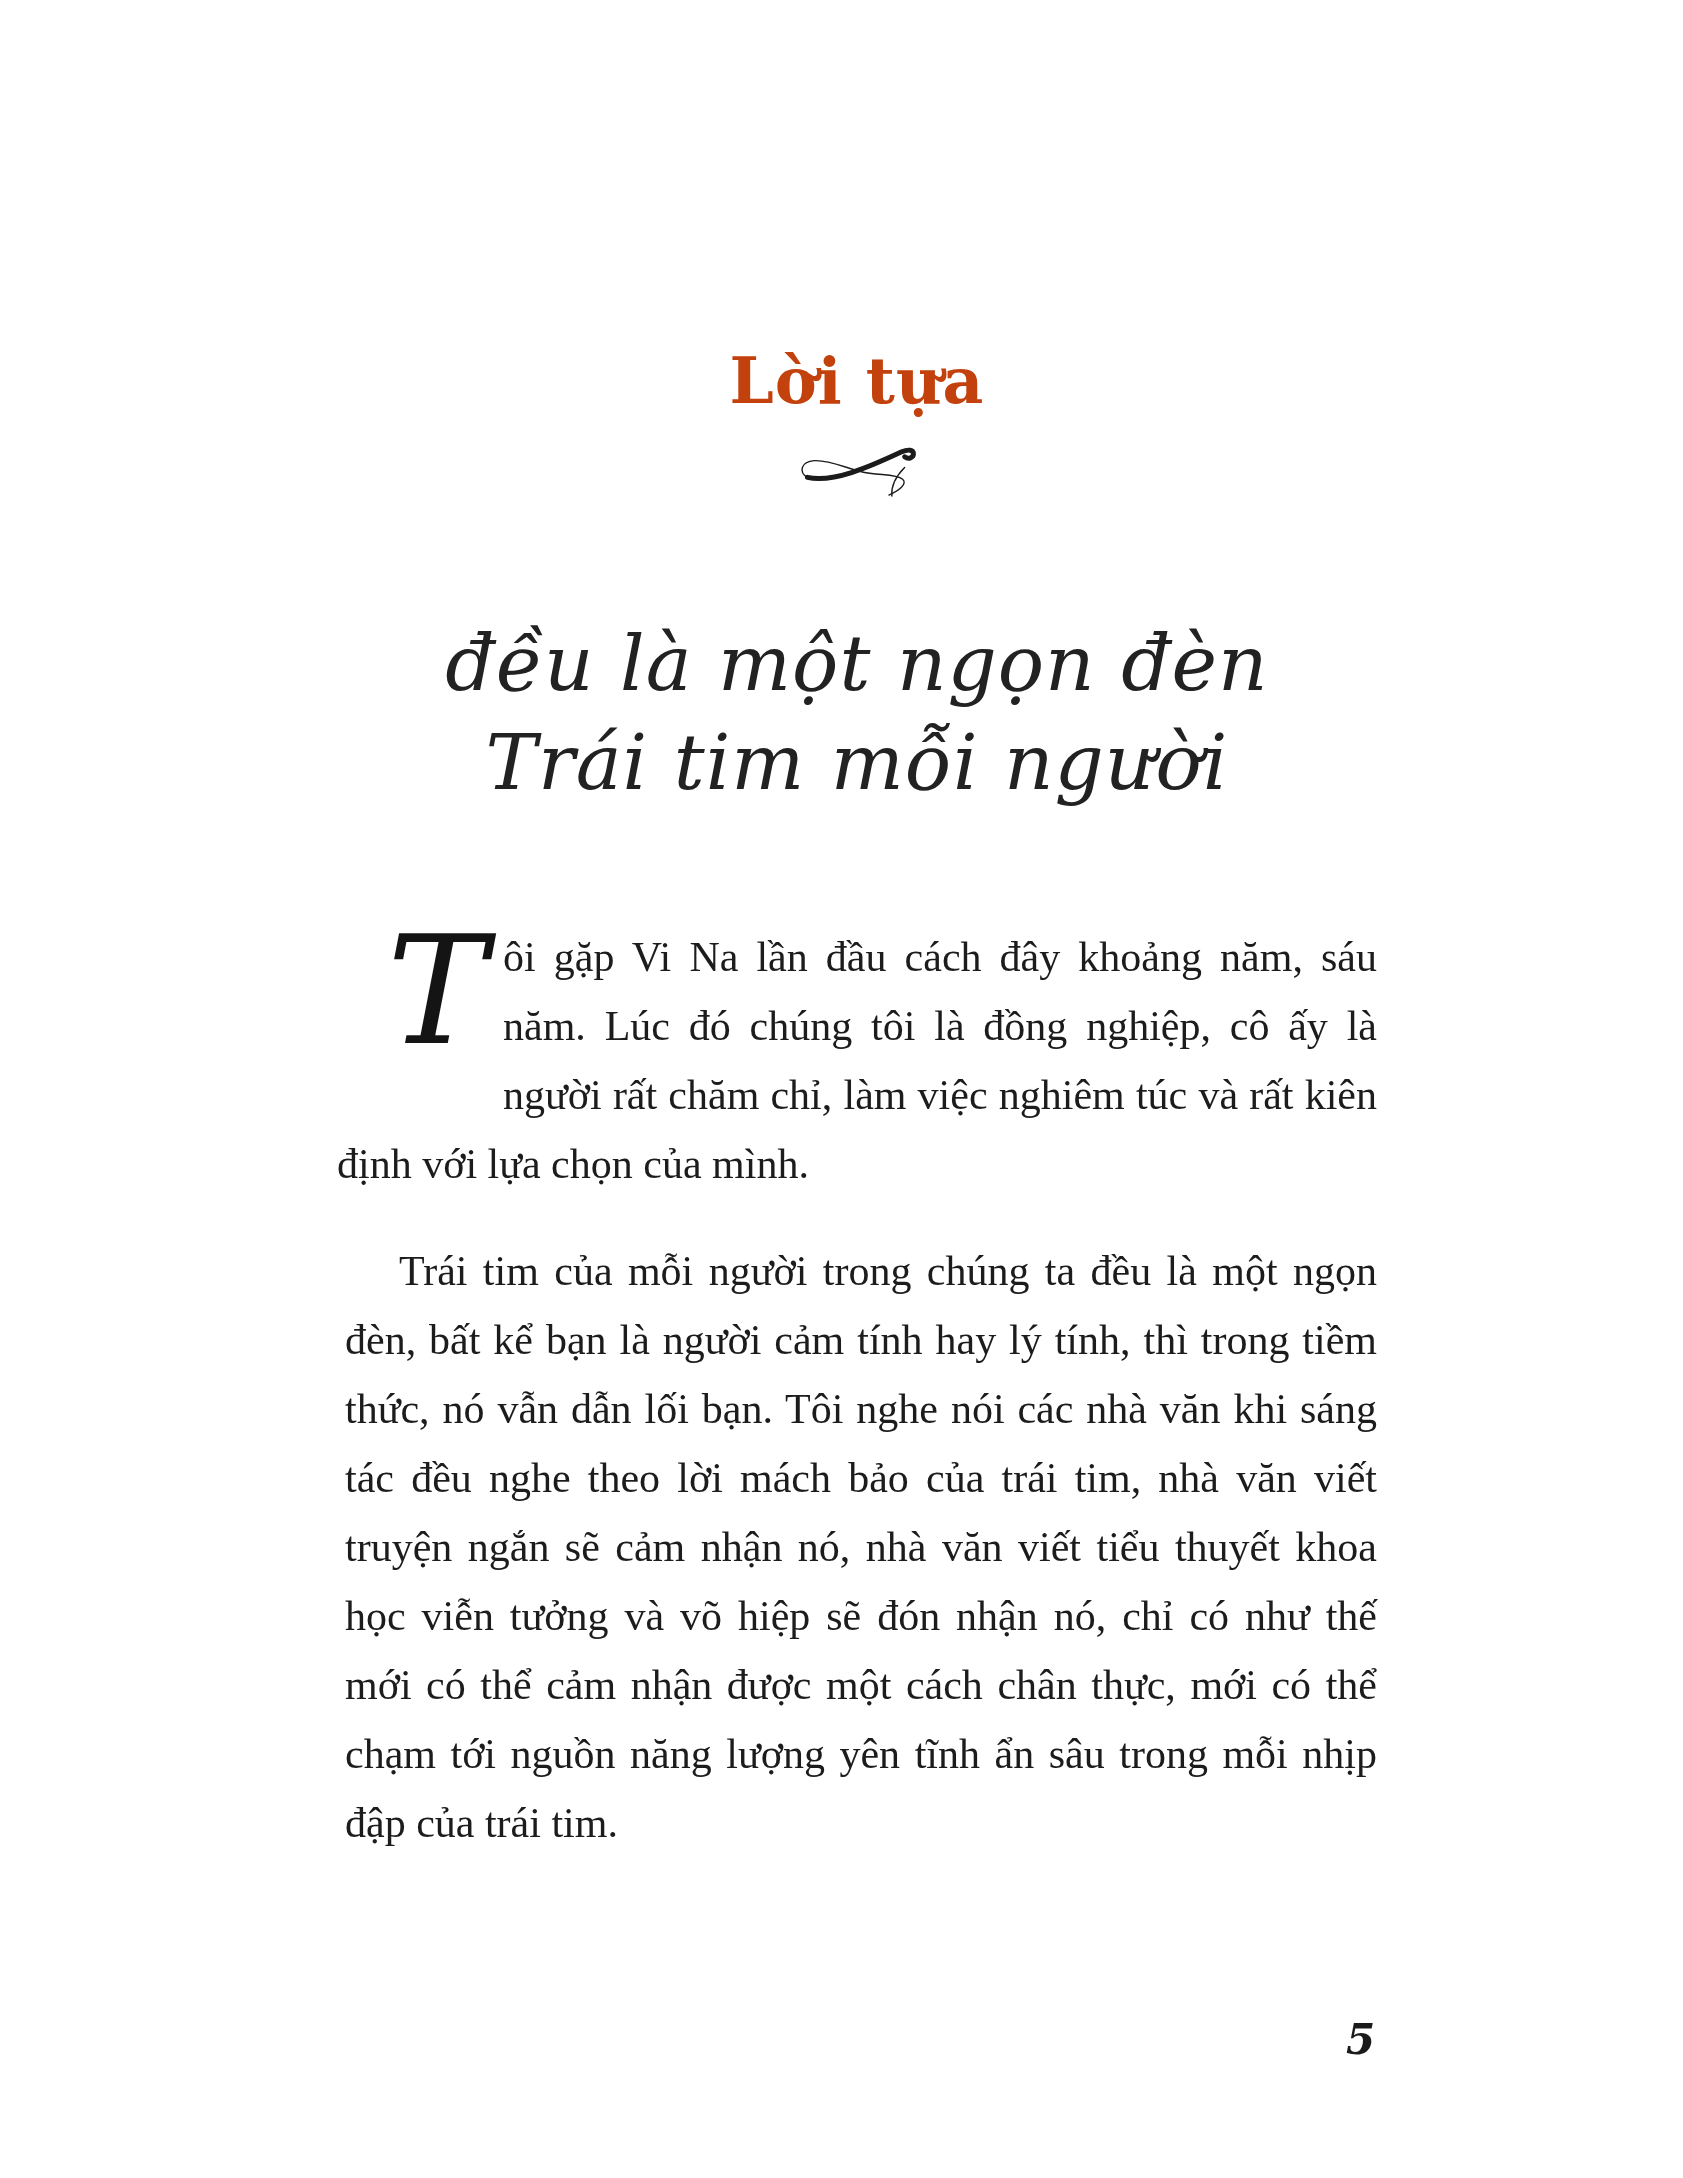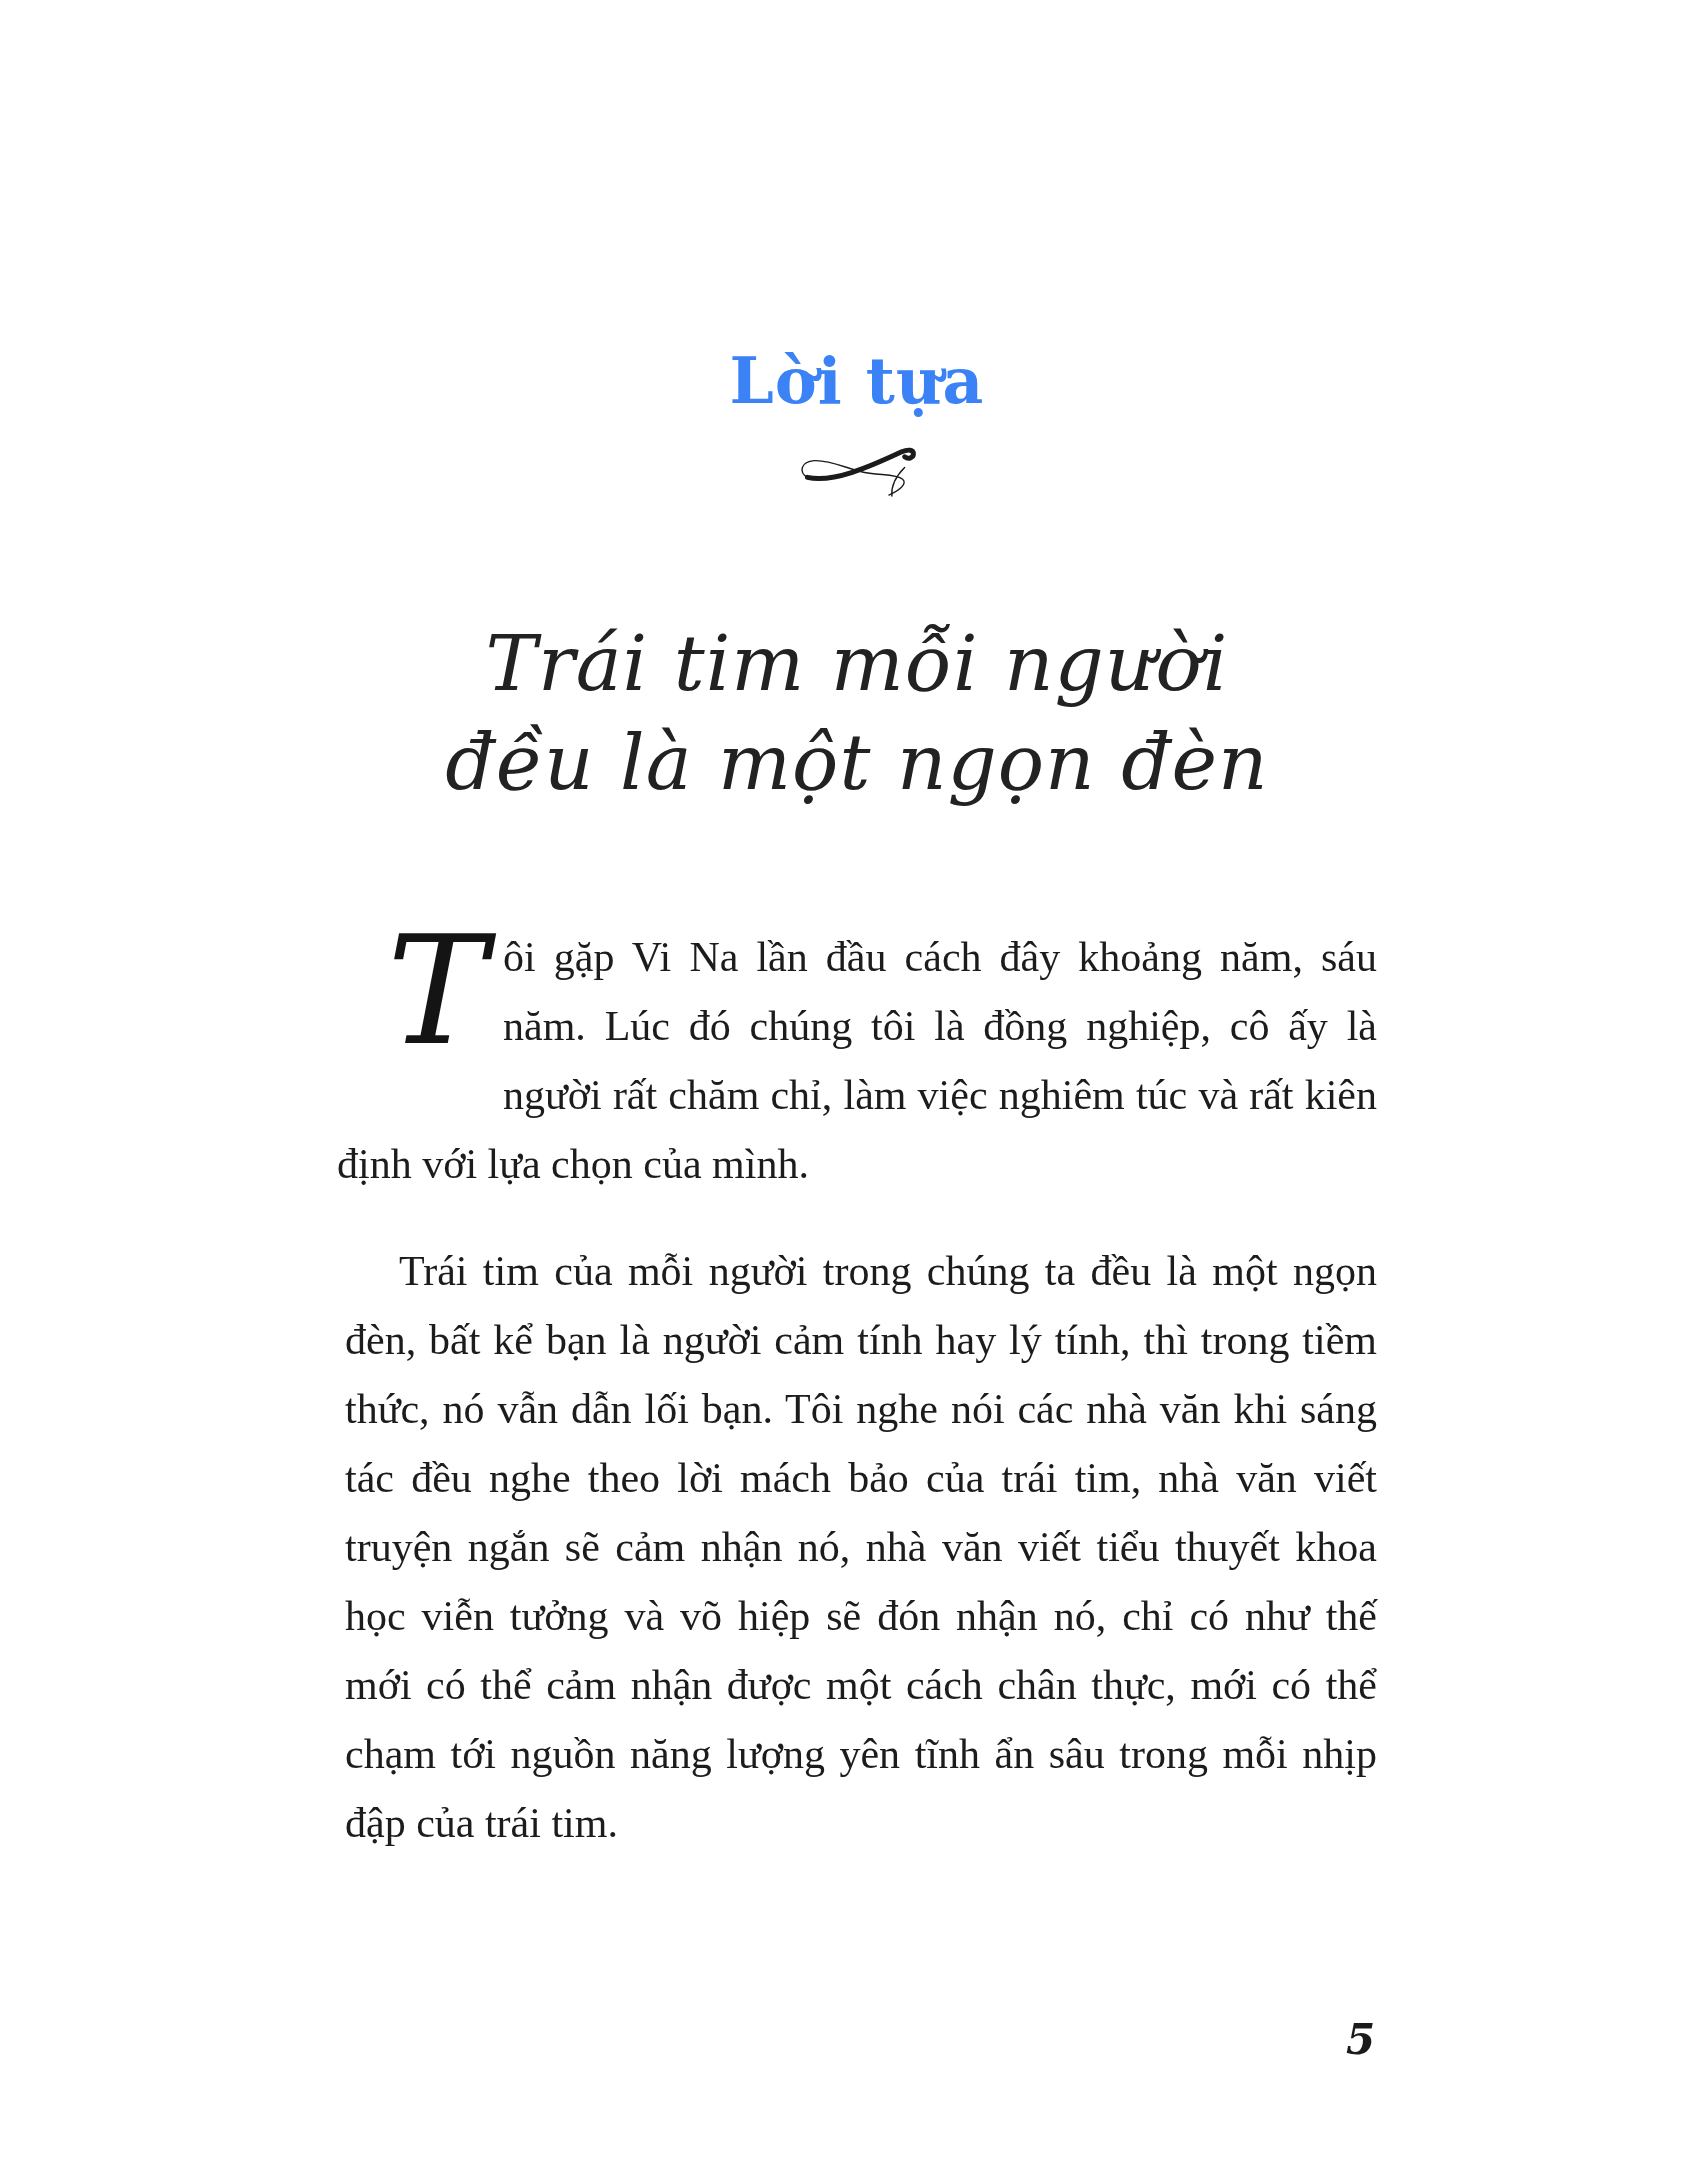--- a/index.html
+++ b/index.html
@@ -17,21 +17,21 @@
     width:1040px;
   }
   .title {
     margin:0;
     text-align:center;
     font-family:"DejaVu Serif", serif;
     font-weight:700;
     font-size:63px;
     line-height:79px;
     letter-spacing:1px;
-    color:#3b82f6;
+    color:#c2410c;
   }
   .flourish {
     text-align:center;
     margin-top:22px;
     height:54px;
   }
   .headline {
     margin-top:117px;
     text-align:center;
     font-family:"DejaVu Serif", serif;
@@ -80,22 +80,22 @@
 
     <div class="flourish">
       <svg width="129" height="54" viewBox="0 0 130 55" aria-hidden="true">
         <path d="M14 35 C40 41, 78 24, 110 9 C117 6, 122 7, 122 11 C122 15, 117 17, 113 14" fill="none" stroke="#1b1b1b" stroke-width="5" stroke-linecap="round"></path>
         <path d="M14 35 C5 30, 7 19, 21 18 C35 17, 52 25, 68 29 C86 33.5, 104 31, 111 37 C116 41.5, 108 48, 97 53" fill="none" stroke="#1b1b1b" stroke-width="1.4" stroke-linecap="round"></path>
         <path d="M113 25 C104 34, 99 43, 100 54" fill="none" stroke="#1b1b1b" stroke-width="1.4" stroke-linecap="round"></path>
       </svg>
     </div>
 
     <div class="headline">
+      <div>đều là một ngọn đèn</div>
       <div>Trái tim mỗi người</div>
-      <div>đều là một ngọn đèn</div>
     </div>
 
     <div class="body-text">
       <p><span class="dropcap">T</span><span>ôi gặp Vi Na lần đầu cách đây khoảng năm, sáu năm. Lúc đó chúng tôi là đồng nghiệp, cô ấy là người rất chăm chỉ, làm việc nghiêm túc và rất kiên định với lựa chọn của mình.</span></p>
       <p class="indent">Trái tim của mỗi người trong chúng ta đều là một ngọn đèn, bất kể bạn là người cảm tính hay lý tính, thì trong tiềm thức, nó vẫn dẫn lối bạn. Tôi nghe nói các nhà văn khi sáng tác đều nghe theo lời mách bảo của trái tim, nhà văn viết truyện ngắn sẽ cảm nhận nó, nhà văn viết tiểu thuyết khoa học viễn tưởng và võ hiệp sẽ đón nhận nó, chỉ có như thế mới có thể cảm nhận được một cách chân thực, mới có thể chạm tới nguồn năng lượng yên tĩnh ẩn sâu trong mỗi nhịp đập của trái tim.</p>
     </div>
 
   </div>
 
   <div class="page-number">5</div>

